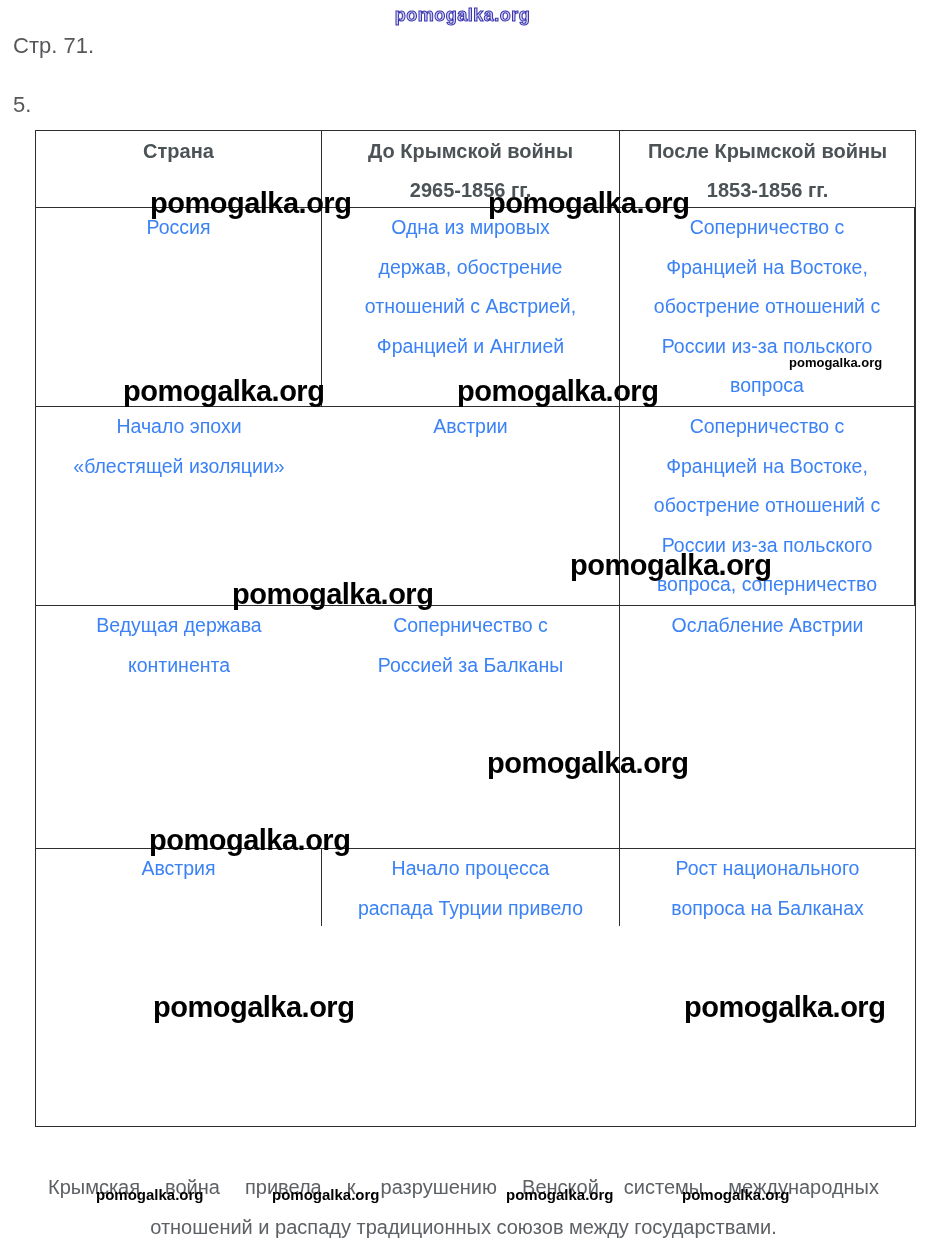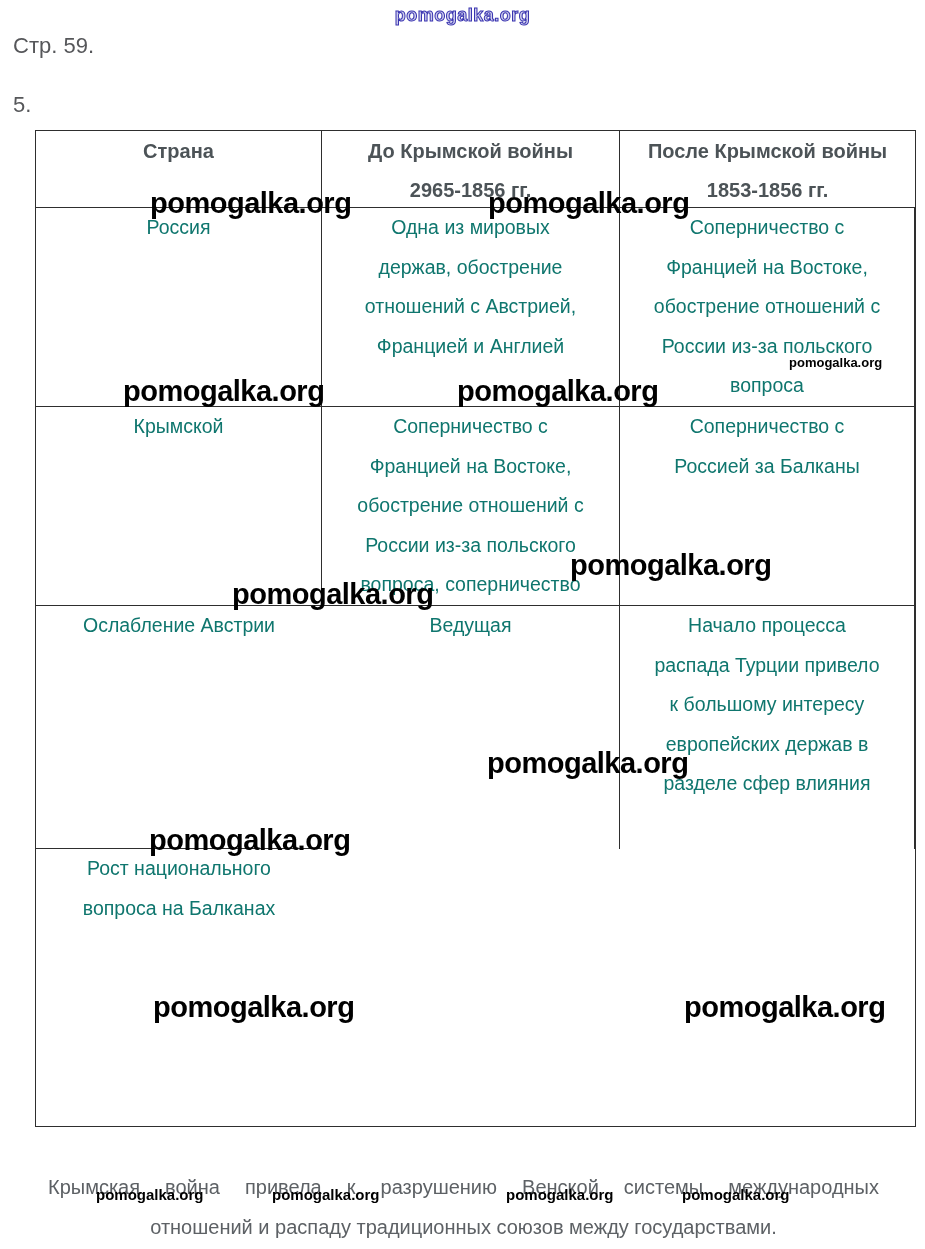--- a/index.html
+++ b/index.html
@@ -70,75 +70,79 @@
   .hdr {
     font-weight: 700;
     font-size: 20px;
     line-height: 39px;
     color: #4c5357;
     padding-top: 1px;
   }
   .bdy {
     font-size: 19.5px;
     line-height: 39.6px;
-    color: #0f766e;
+    color: #3b82f6;
   }
 
   
   .conclusion {
     position: absolute; left: 48px; top: 1167px; width: 831px;
     font-size: 20px; line-height: 40px; color: #5d6165;
     z-index: 1;
   }
   .conclusion .l1 {
     text-align: justify;
     text-align-last: justify;
   }
   .conclusion .l2 { text-align: center; }
 </style>
 </head>
 <body>
 
 <div class="wm-blue">pomogalka.org</div>
 
-<div class="pg-head">Стр. 59.</div>
+<div class="pg-head">Стр. 71.</div>
 <div class="item-no">5.</div>
 
 <div class="tbl">
   <div class="cell hdr">Страна</div>
   <div class="cell hdr">До Крымской войны
 2965-1856 гг.</div>
   <div class="cell hdr lastcol">После Крымской войны
 1853-1856 гг.</div>
 
   <div class="cell bdy">Россия</div>
   <div class="cell bdy">Одна из мировых
 держав, обострение
 отношений с Австрией,
 Францией и Англией</div>
 
   <div class="cell bdy">Соперничество с
 Францией на Востоке,
 обострение отношений с
 России из-за польского
 вопроса</div>
+  <div class="cell bdy lastcol">Начало эпохи
+«блестящей изоляции»</div>
 
-  <div class="cell bdy">Крымской</div>
+  <div class="cell bdy">Австрии</div>
   <div class="cell bdy">Соперничество с
 Францией на Востоке,
 обострение отношений с
 России из-за польского
 вопроса, соперничество
 с Германией</div>
+  <div class="cell bdy lastcol">Ведущая держава
+континента</div>
 
   <div class="cell bdy">Соперничество с
 Россией за Балканы</div>
   <div class="cell bdy lastcol">Ослабление Австрии</div>
 
-  <div class="cell bdy lastrow">Ведущая</div>
+  <div class="cell bdy lastrow">Австрия</div>
   <div class="cell bdy lastrow">Начало процесса
 распада Турции привело
 к большому интересу
 европейских держав в
 разделе сфер влияния</div>
   <div class="cell bdy lastcol lastrow">Рост национального
 вопроса на Балканах</div>
 </div>
 
 <span class="wm" style="left:150px; top:189px;">pomogalka.org</span>

